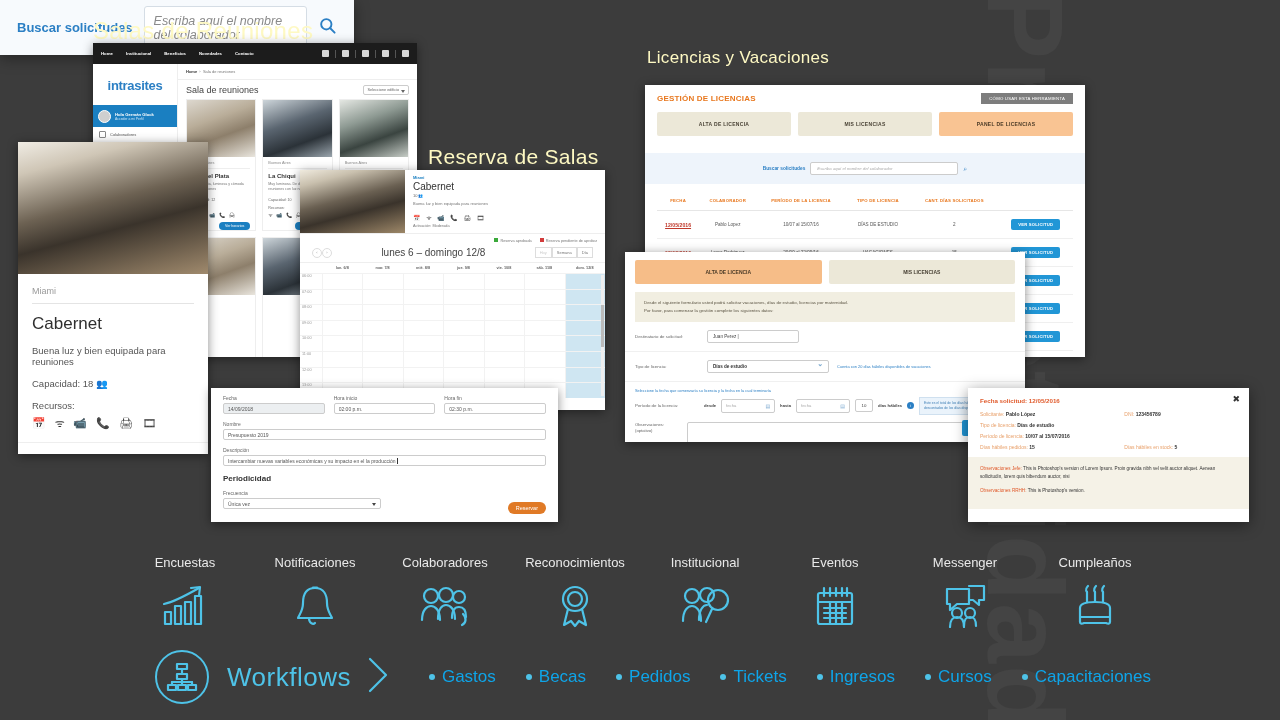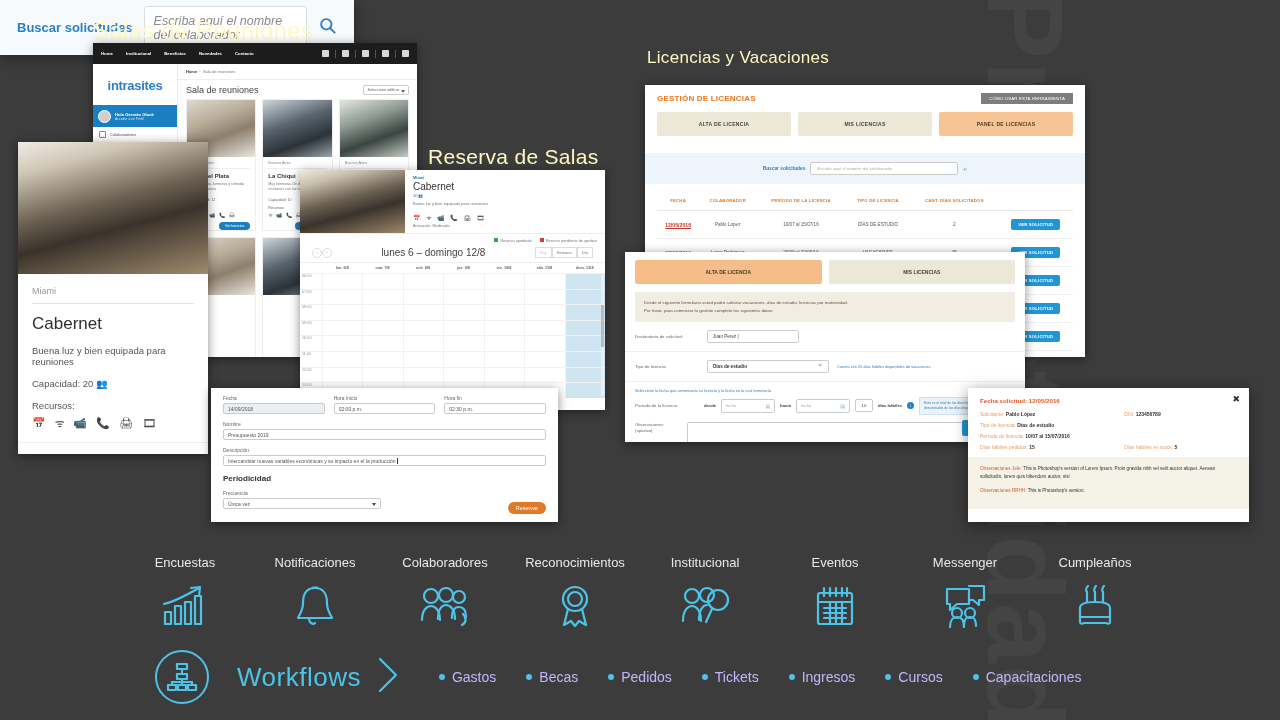--- a/index.html
+++ b/index.html
@@ -201,24 +201,24 @@
   
   .feature-row{ position:absolute; left:0; right:0; top:555px; display:flex; padding:0 120px; }
   .feature{ flex:1; text-align:center; }
   .feature .fname{ color:#e9e9e9; font-size:13px; font-weight:300; margin-bottom:14px; display:block;}
   .feature svg{ display:block; margin:0 auto; }
   .accent{ stroke:#4ec3e8; fill:none; stroke-width:2.2; stroke-linecap:round; stroke-linejoin:round;}
 
   
   .wf-row{ position:absolute; left:0; right:0; top:650px; display:flex; align-items:center; padding-left:155px;}
   .wf-circle{ width:54px;height:54px;border-radius:50%;border:2px solid #4ec3e8;display:flex;align-items:center;justify-content:center;flex:none;}
-  .wf-label{ color:#4ec3e8; font-size:26px; font-weight:300; margin-left:28px; letter-spacing:.5px;}
+  .wf-label{ color:#4ec3e8; font-size:26px; font-weight:300; margin-left:18px; letter-spacing:.5px;}
   .wf-arrow{ margin-left:14px; }
   .wf-tags{ display:flex; margin-left:38px; gap:0;}
-  .wf-tag{ color:#c4b5fd; font-size:14px; font-weight:300; display:flex; align-items:center; margin-right:30px; white-space:nowrap;}
+  .wf-tag{ color:#0ea5e9; font-size:17px; font-weight:300; display:flex; align-items:center; margin-right:30px; white-space:nowrap;}
   .wf-tag i{ width:6px;height:6px;border-radius:50%;background:#4ec3e8;margin-right:7px;display:inline-block;flex:none;}
 </style>
 </head>
 <body>
 
 <div class="watermark">Productividad</div>
 
 <div class="sec-title" id="title-salas">Salas de Reuniones</div>
 <div class="sec-title" id="title-reserva">Reserva de Salas</div>
 <div class="sec-title" id="title-licencias">Licencias y Vacaciones</div>
@@ -342,21 +342,21 @@
     </div>
   </div>
 </div>
 
 <div class="panel" id="mock-card">
   <div class="card-photo"></div>
   <div class="card-body">
     <div class="card-city">Miami</div>
     <div class="card-title">Cabernet</div>
     <div class="card-desc">Buena luz y bien equipada para reuniones</div>
-    <div class="card-cap">Capacidad: 20 👥</div>
+    <div class="card-cap">Capacidad: 18 👥</div>
     <div class="card-res">Recursos:</div>
     <div class="card-icons">📅 ᯤ 📹 📞 🖨 🎞</div>
   </div>
   <div class="card-foot">
     
   </div>
 </div>
 
 <div class="panel" id="mock-cal">
   <div class="cal-head">

